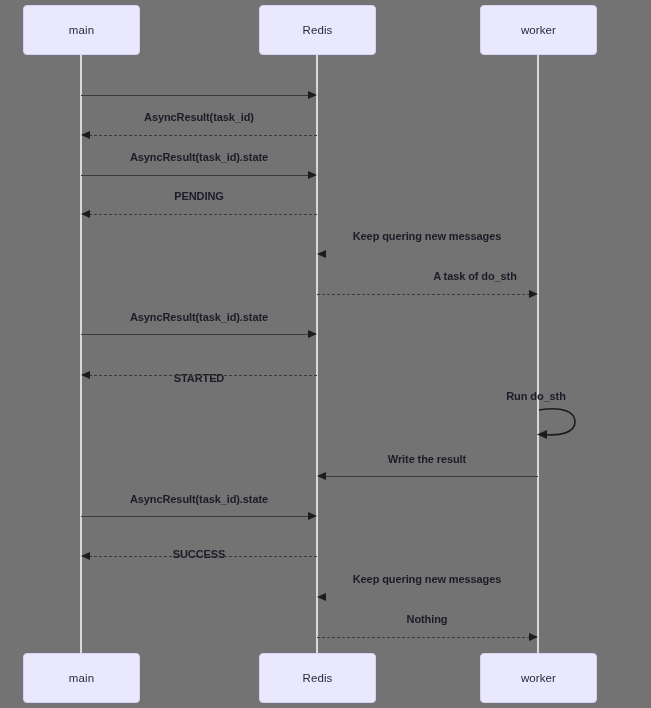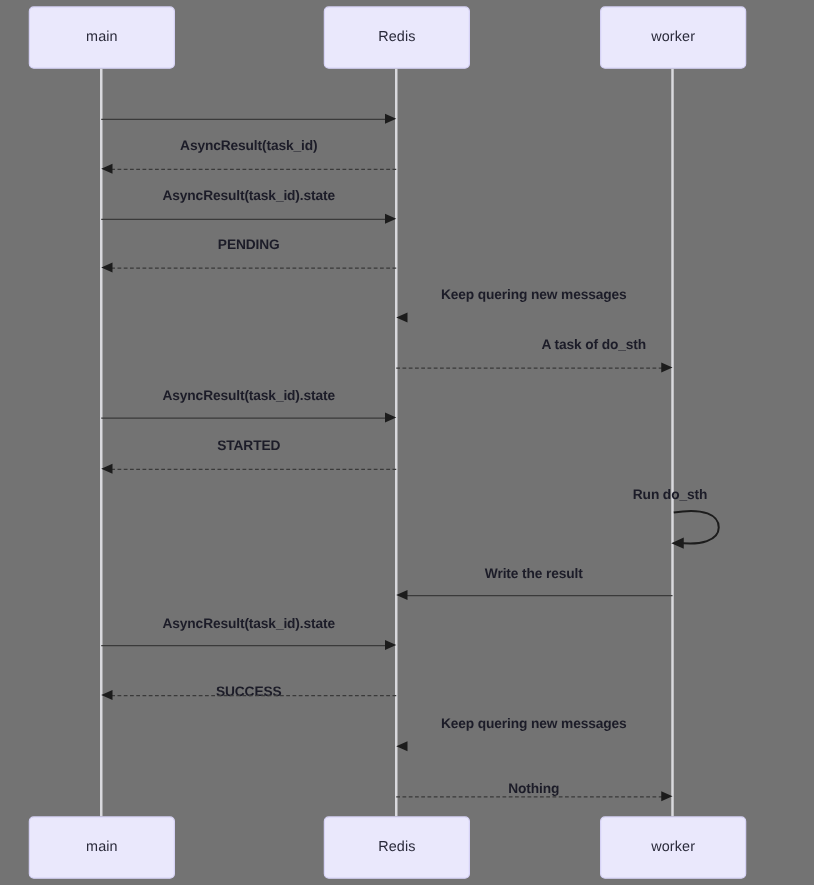--- a/index.html
+++ b/index.html
@@ -122,21 +122,21 @@
   <div class="arrowhead left" style="left:317px; top:250px;"></div>
 
   <div class="msg-label" style="left:427px; top:270px;margin-left:48px;">A task of do_sth</div>
   <div class="msg-line dashed" style="left:317px; top:294px; width:213px;"></div>
   <div class="arrowhead right" style="left:529px; top:290px;"></div>
 
   <div class="msg-label" style="left:199px; top:311px;">AsyncResult(task_id).state</div>
   <div class="msg-line solid" style="left:81px; top:334px; width:228px;"></div>
   <div class="arrowhead right" style="left:308px; top:330px;"></div>
 
-  <div class="msg-label" style="left:199px; top:351px;">STARTED</div>
+  <div class="msg-label" style="left:199px; top:372px;">STARTED</div>
   <div class="msg-line dashed" style="left:89px; top:375px; width:228px;"></div>
   <div class="arrowhead left" style="left:81px; top:371px;"></div>
 
   <div class="msg-label" style="left:536px; top:390px;">Run do_sth</div>
   <svg class="self-loop" style="left:533px; top:404px;" width="52" height="40" viewBox="0 0 52 40">
     <path d="M 6 6 C 30 2, 42 8, 42 18 C 42 28, 28 33, 8 30" fill="none" stroke="#1c1c1c" stroke-width="1.6"></path>
     <polygon points="14,26 4,30.5 14,35" fill="#1c1c1c"></polygon>
   </svg>
 
   <div class="msg-label" style="left:427px; top:453px;text-align:center;">Write the result</div>
@@ -148,21 +148,21 @@
   <div class="arrowhead right" style="left:308px; top:512px;"></div>
 
   <div class="msg-label" style="left:199px; top:548px;">SUCCESS</div>
   <div class="msg-line dashed" style="left:89px; top:556px; width:228px;"></div>
   <div class="arrowhead left" style="left:81px; top:552px;"></div>
 
   <div class="msg-label" style="left:427px; top:573px;">Keep quering new messages</div>
   <div class="msg-line thick" style="left:325px; top:597px; width:213px;"></div>
   <div class="arrowhead left" style="left:317px; top:593px;"></div>
 
-  <div class="msg-label" style="left:427px; top:613px;margin-top:12px;">Nothing</div>
+  <div class="msg-label" style="left:427px; top:613px;">Nothing</div>
   <div class="msg-line dashed" style="left:317px; top:637px; width:213px;"></div>
   <div class="arrowhead right" style="left:529px; top:633px;"></div>
 
   <div class="participant-box" style="left:23px; top:653px; width:117px; height:50px;">
     <span class="participant-label">main</span>
   </div>
   <div class="participant-box" style="left:259px; top:653px; width:117px; height:50px;">
     <span class="participant-label">Redis</span>
   </div>
   <div class="participant-box" style="left:480px; top:653px; width:117px; height:50px;">

